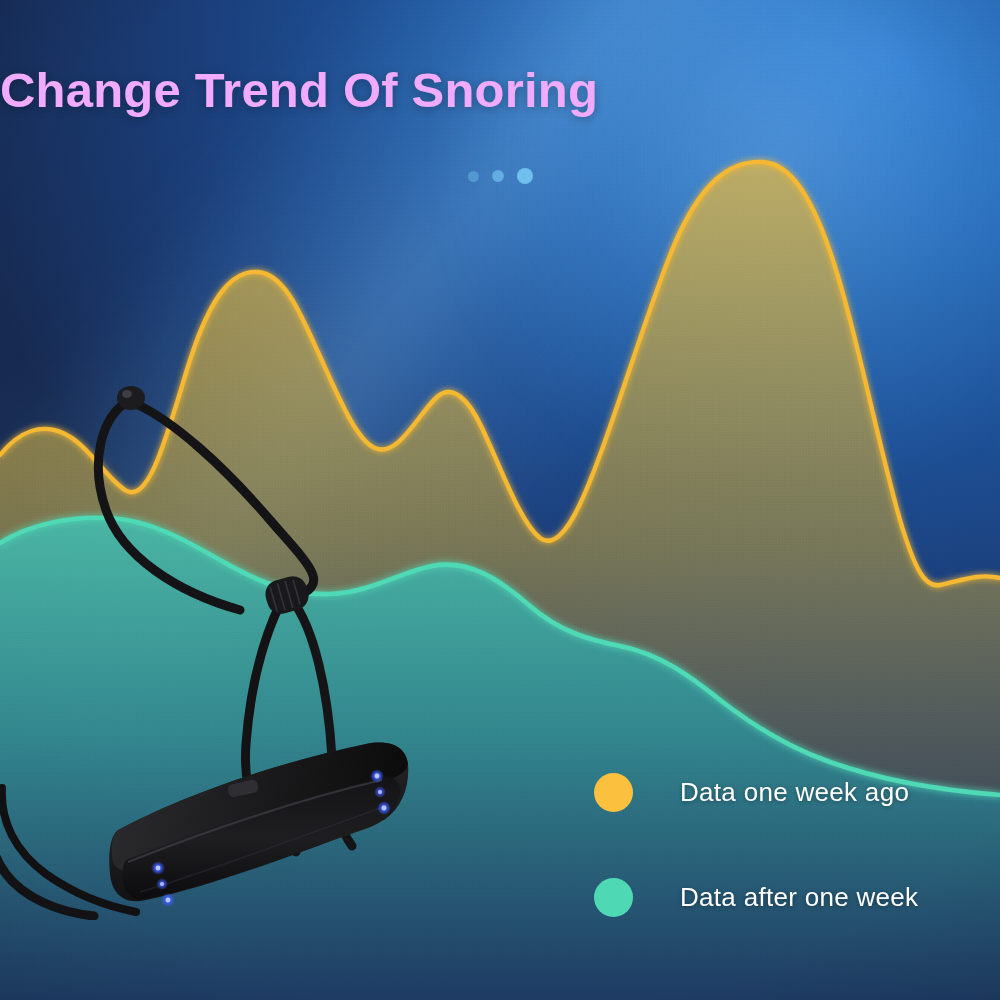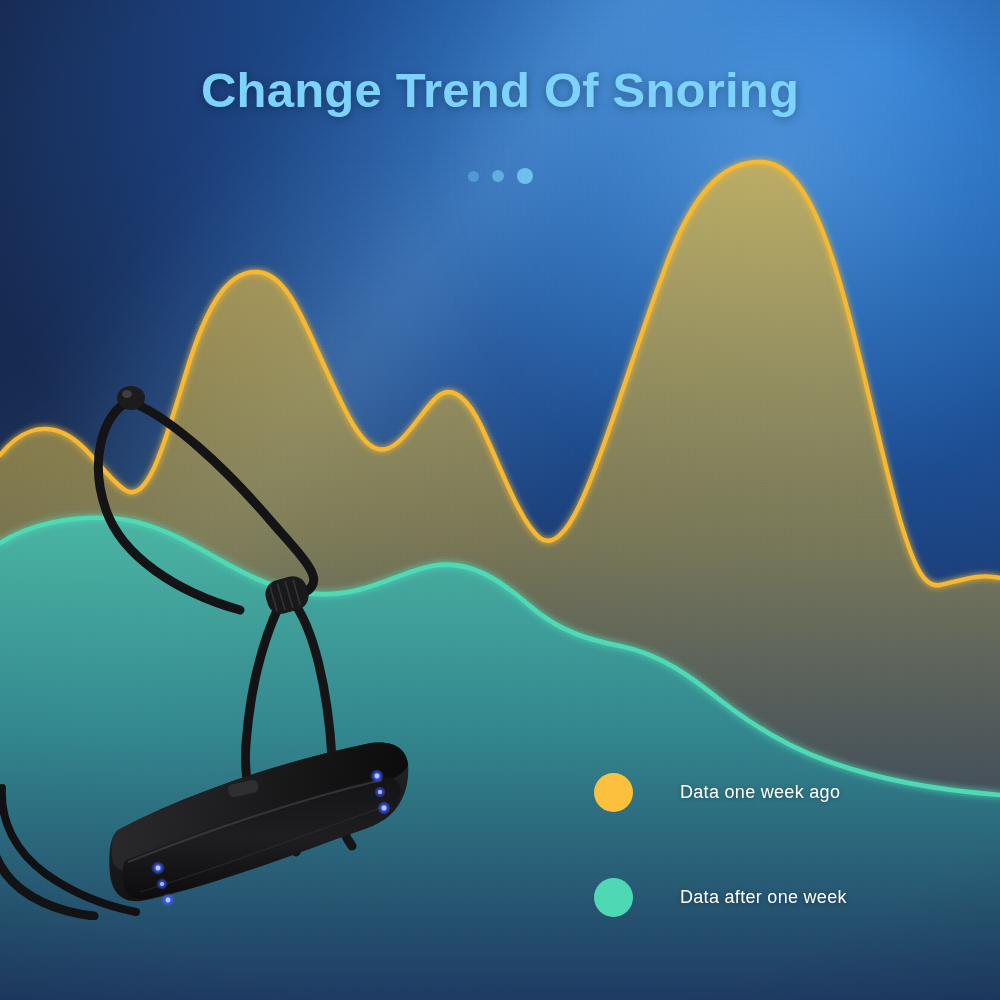--- a/index.html
+++ b/index.html
@@ -58,25 +58,24 @@
       repeating-linear-gradient(0deg, rgba(255,255,255,.5) 0 1px, rgba(0,0,0,0) 1px 2px),
       repeating-linear-gradient(90deg, rgba(255,255,255,.35) 0 1px, rgba(0,0,0,0) 1px 3px);
     mix-blend-mode:overlay;
     pointer-events:none;
   }
   
   .chart-svg{position:absolute;inset:0;width:1000px;height:1000px;}
   
   .title{
     position:absolute;left:0;right:0;top:62px;
-    text-align:center;
     font-size:49px;
     font-weight:700;
     letter-spacing:.2px;
-    color:#7dd3fc;
+    color:#f0abfc;
     text-shadow:0 2px 10px rgba(0,0,0,.28);
   }
   
   .dots{
     position:absolute;
     left:0;right:0;top:168px;
     display:flex;justify-content:center;align-items:center;gap:13px;
   }
   .dots i{display:block;border-radius:50%;background:#6fc0ef;}
   .dots i.d1{width:11px;height:11px;opacity:.45;}
@@ -85,21 +84,21 @@
   
   .legend{position:absolute;left:594px;top:772px;}
   .legend-row{display:flex;align-items:center;height:40px;margin-bottom:65px;}
   .legend-row:last-child{margin-bottom:12px;}
   .legend-dot{width:39px;height:39px;border-radius:50%;flex:none;}
   .legend-dot.amber{background:#FBC03D;}
   .legend-dot.teal{background:#4ED9B4;}
   .legend-label{
     margin-left:47px;
     color:#ffffff;
-    font-size:18px;
+    font-size:26px;
     font-weight:400;
     letter-spacing:.3px;
     white-space:nowrap;
     text-shadow:0 1px 4px rgba(0,0,0,.35);
   }
   
   .device{position:absolute;left:-60px;top:360px;width:520px;height:560px;}
 </style>
 </head>
 <body>

